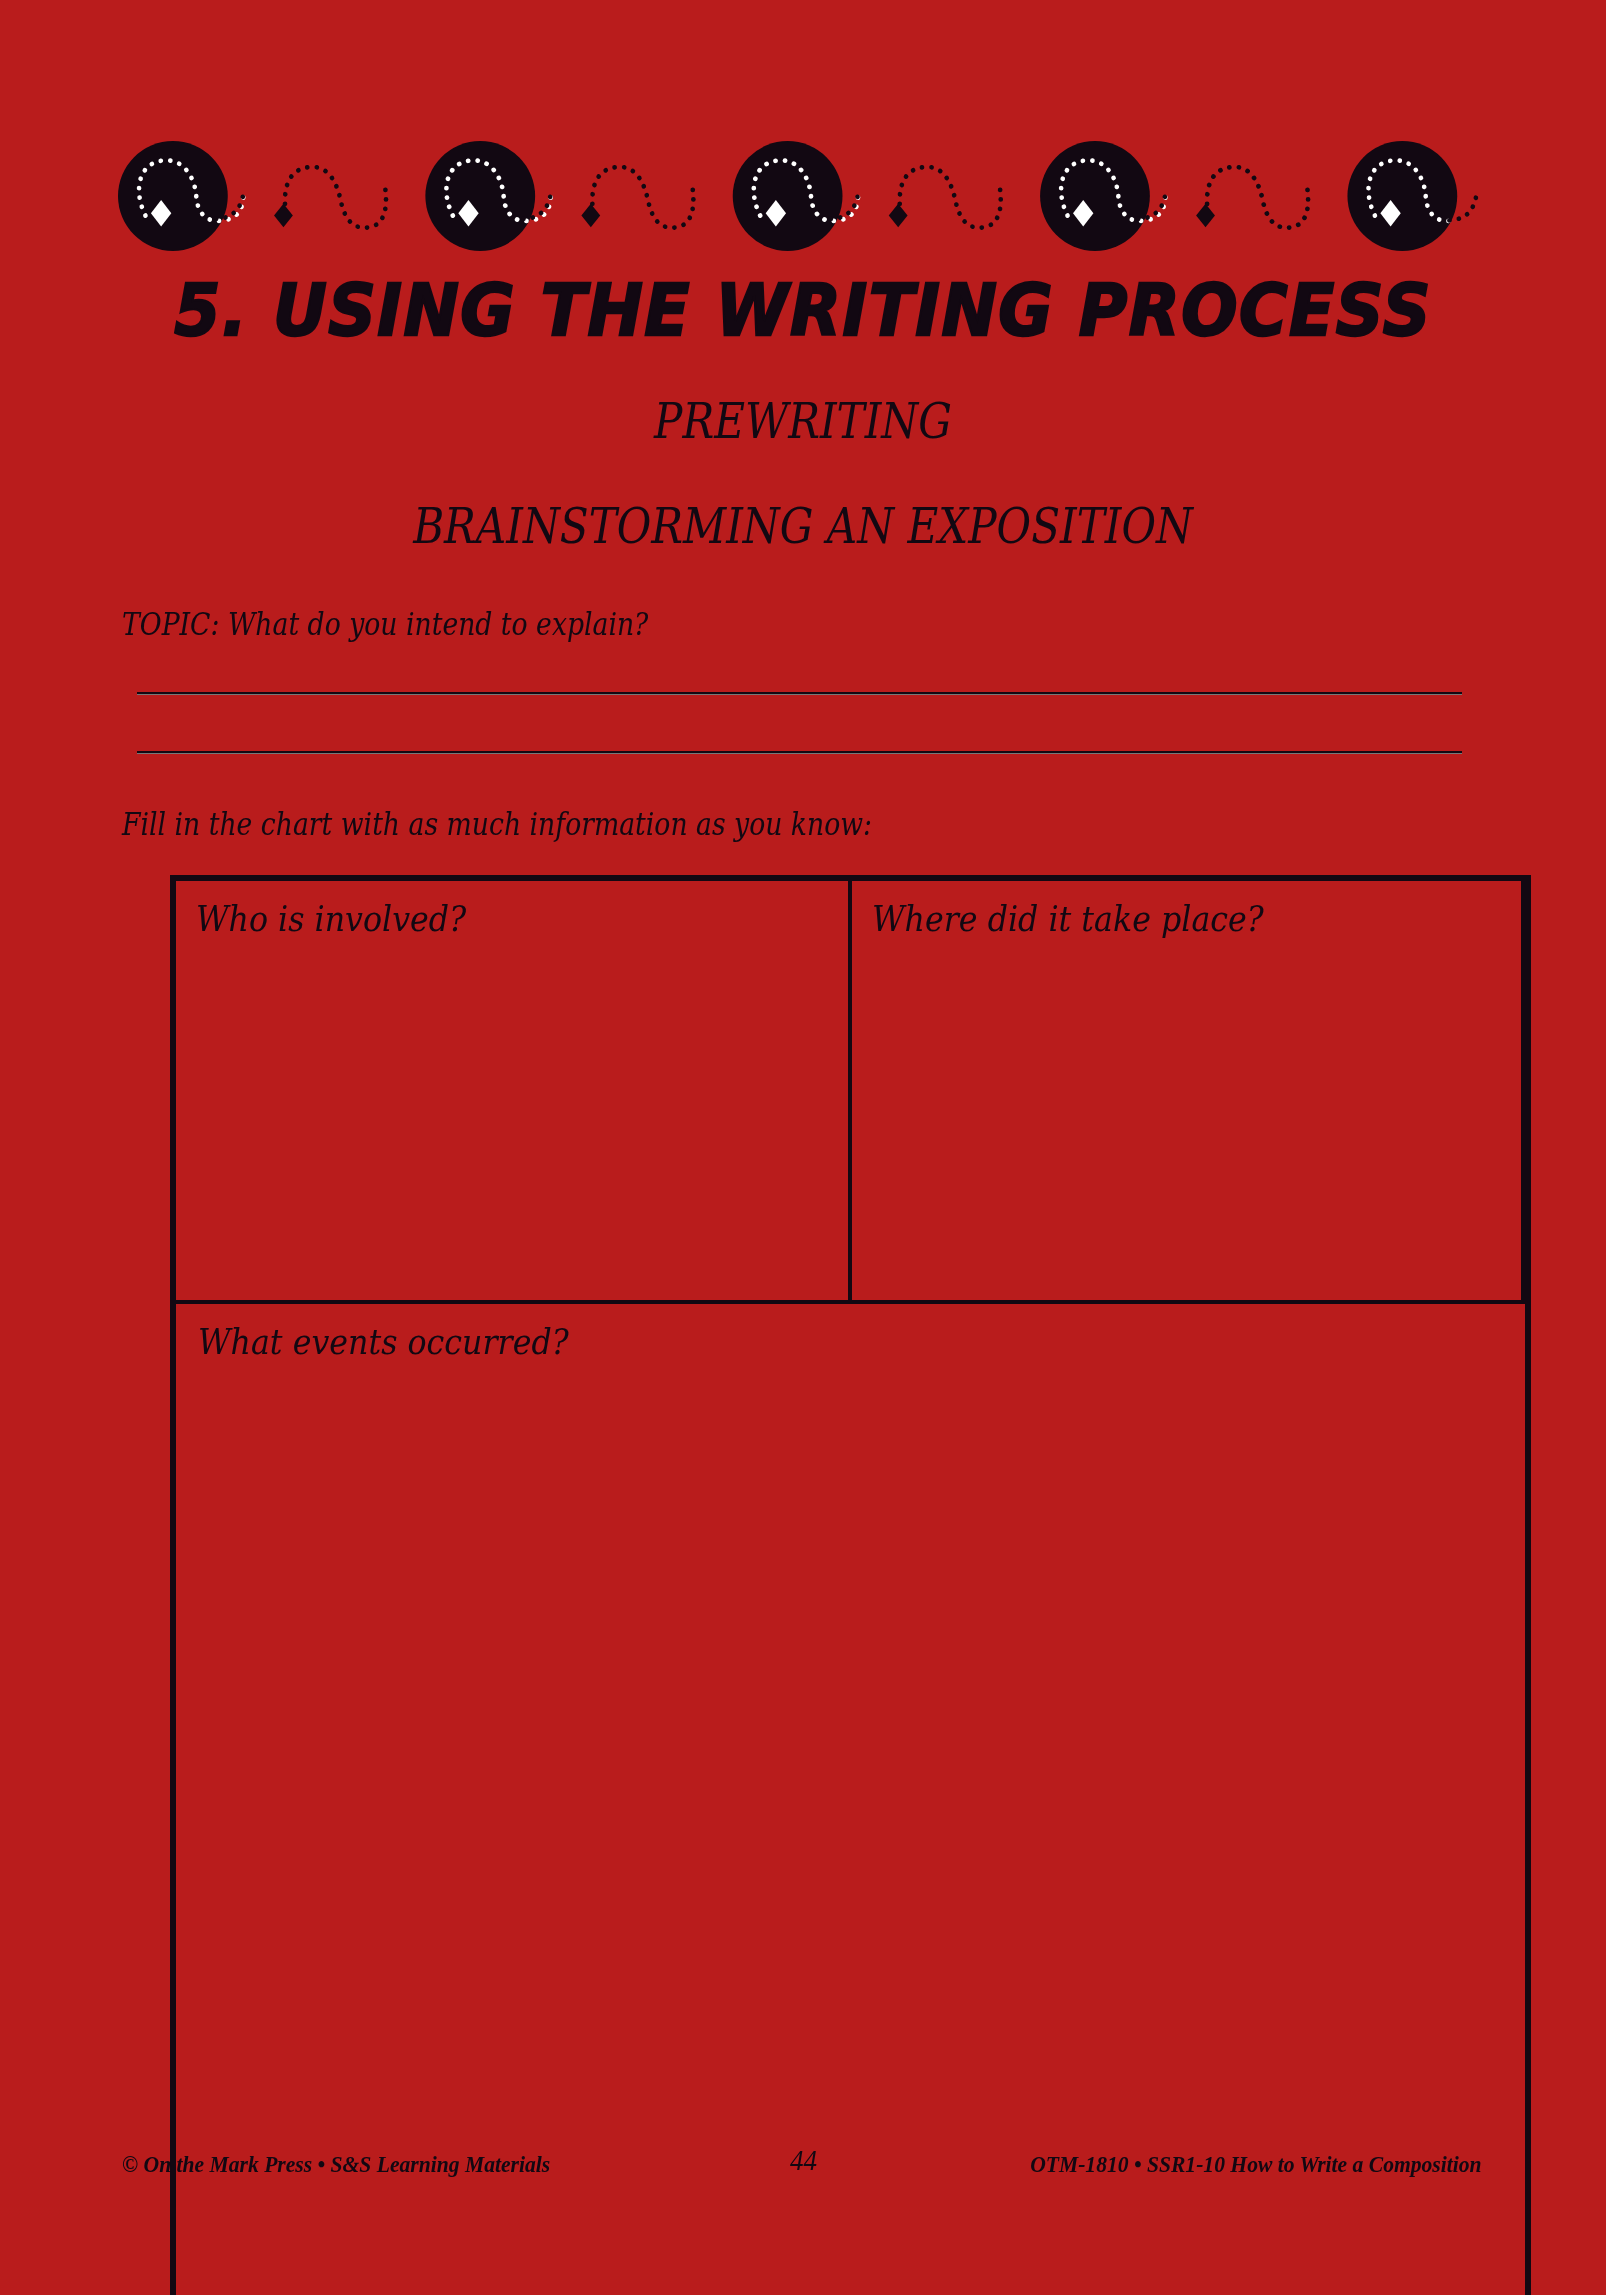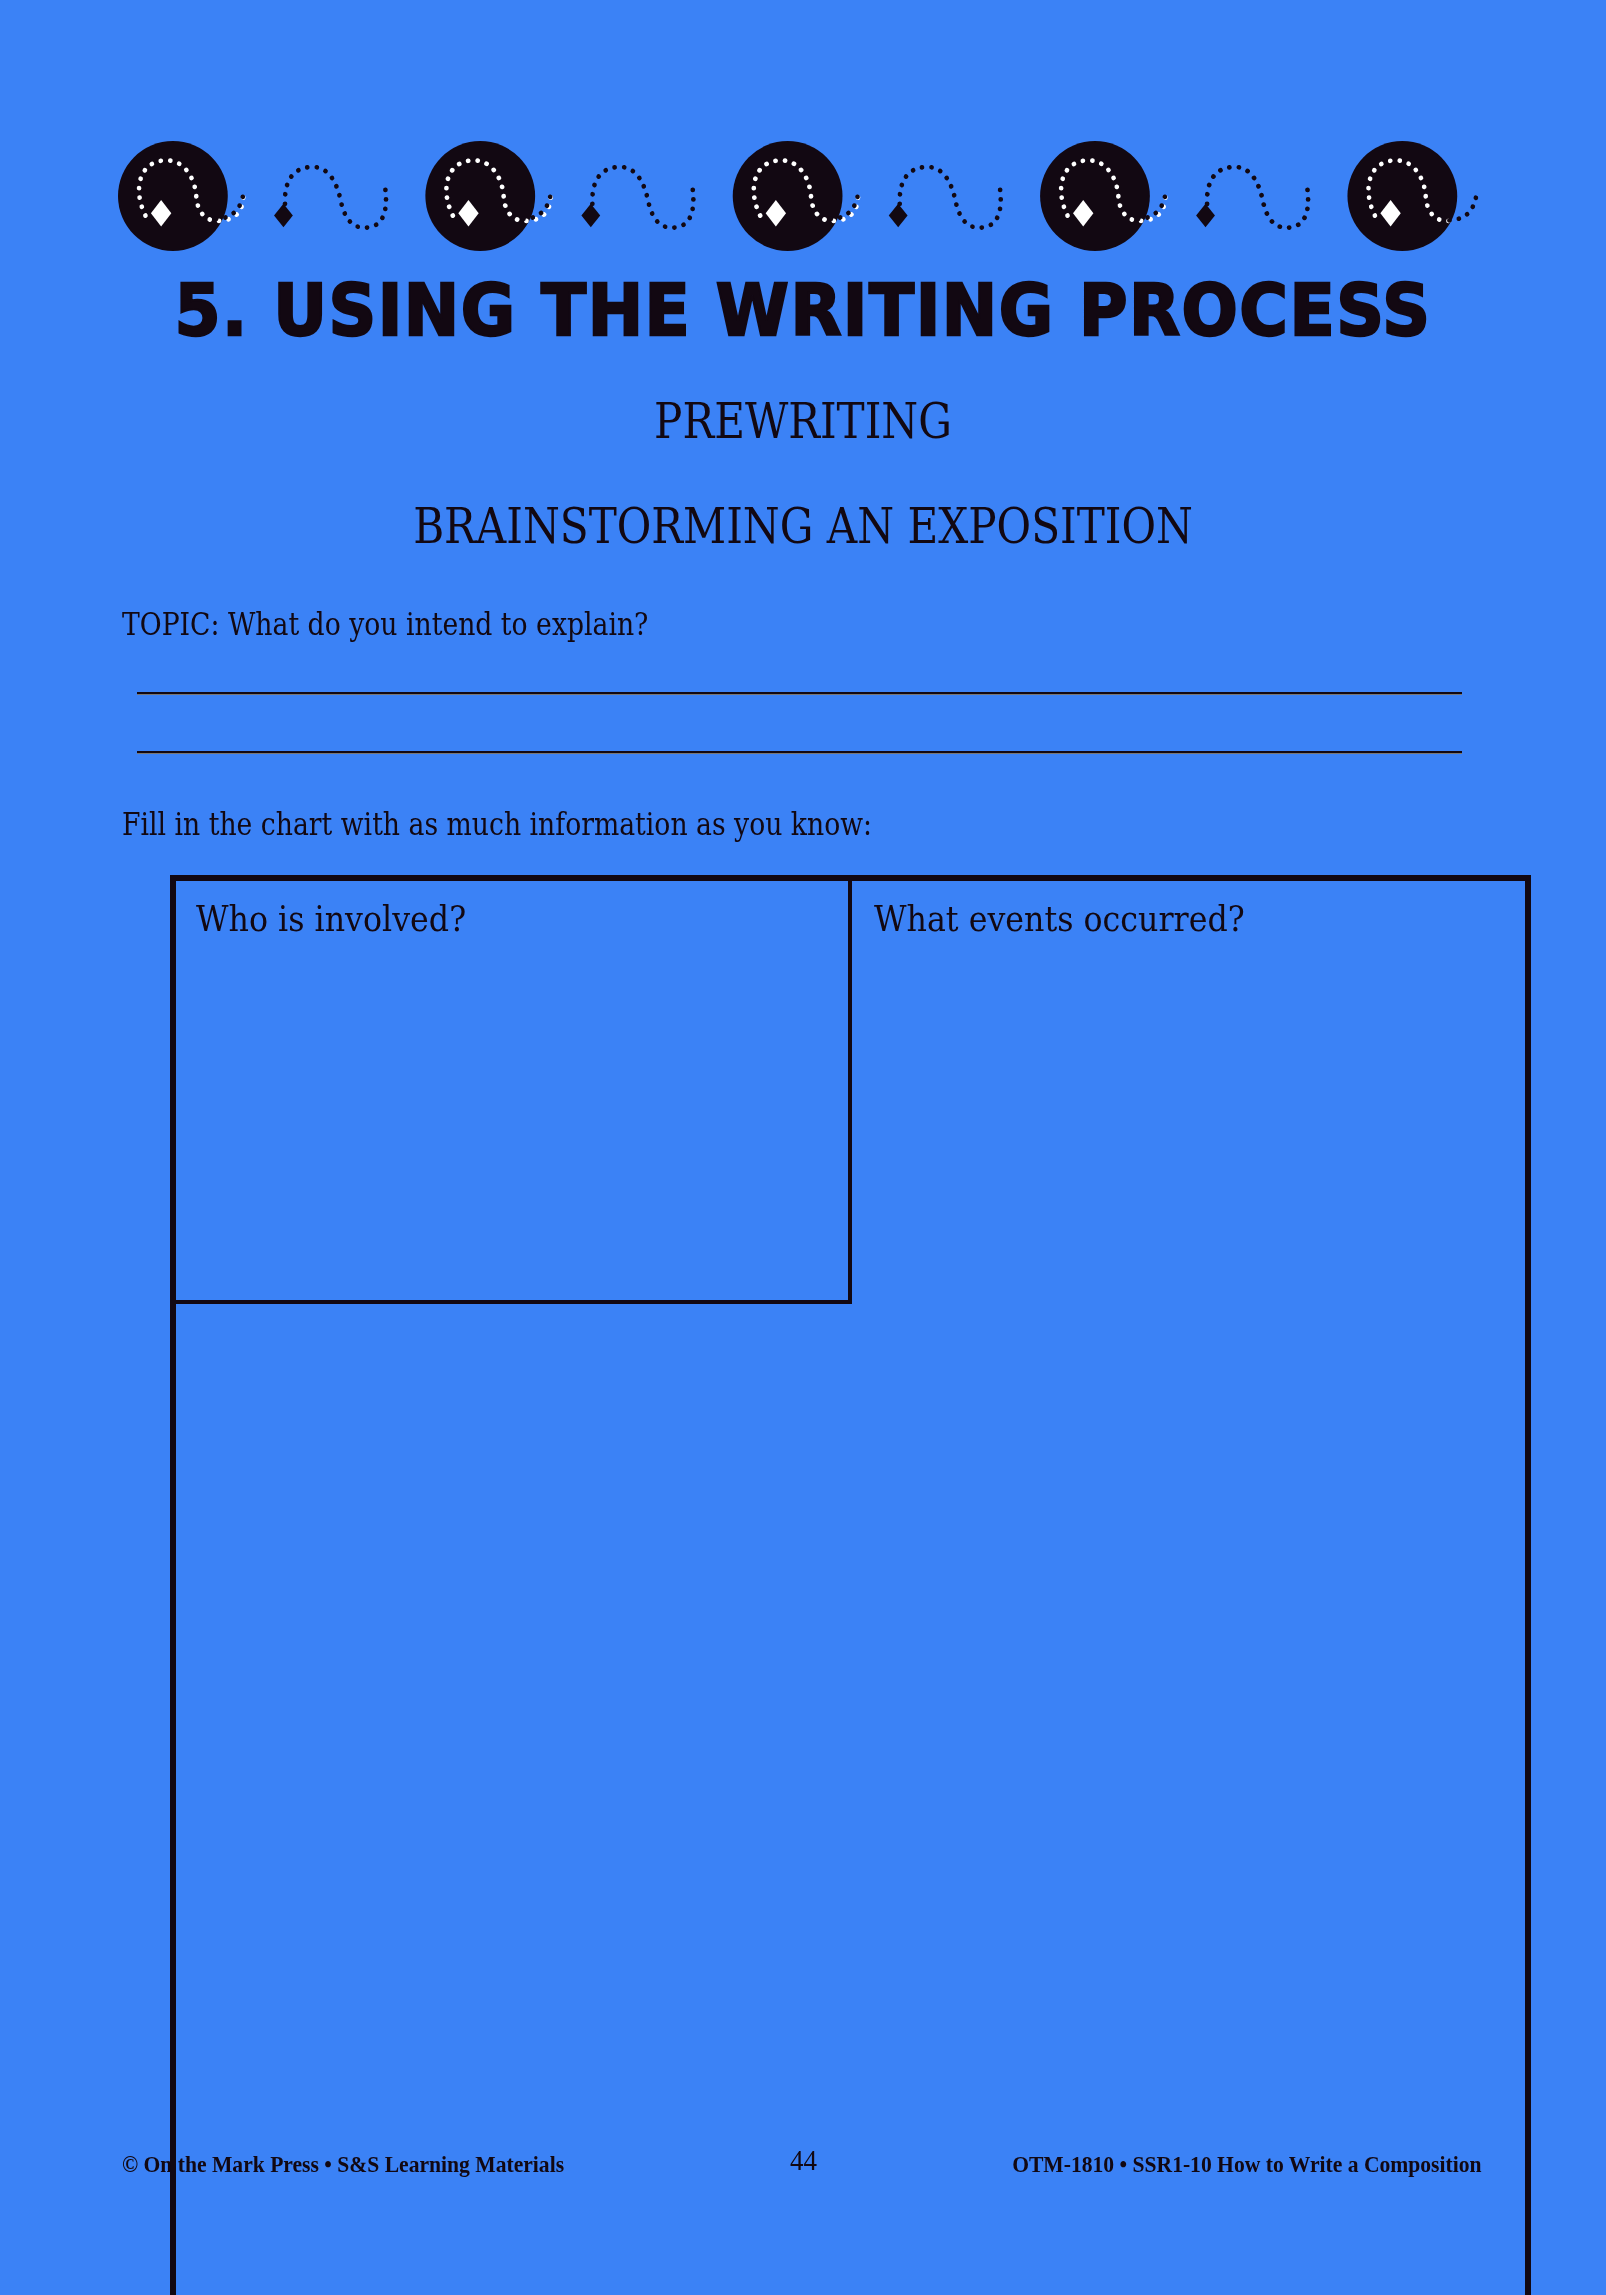--- a/index.html
+++ b/index.html
@@ -1,17 +1,17 @@
 <!DOCTYPE html>
 <html style="font-size:12.5px"><head>
 <meta charset="utf-8">
 <style>
   html, body { margin: 0; padding: 0; background: #ffffff; }
   body { width: 1606px; height: 2295px; position: relative; overflow: hidden; color: #120812; }
-  .page { position: absolute; left: 0; top: 0; width: 1606px; height: 2295px; background: #3b82f6; }
+  .page { position: absolute; left: 0; top: 0; width: 1606px; height: 2295px; background: #b91c1c; font-style: italic; }
 
   .deco-row { position: absolute; left: 118px; top: 137px; width: 1380px; height: 118px; }
   .deco-row svg { width: 100%; height: 100%; display: block; }
 
   .main-title {
     position: absolute; left: 0; width: 1606px; top: 267px; text-align: center;
     font-family: "DejaVu Sans", sans-serif; font-weight: 900; font-size: 72px;
     letter-spacing: 1.6px; transform: scaleX(0.92); transform-origin: center;
     -webkit-text-stroke: 2.4px #120812; color: #120812; line-height: 86px;
   }
@@ -98,20 +98,24 @@
   <div class="write-line line1"></div>
   <div class="write-line line2"></div>
 
   <div class="prompt fill-prompt">Fill in the chart with as much information as you know:</div>
 
   <div class="chart">
     <div class="cell left row1">
       <div class="cell-label">Who is involved?</div>
       <div class="answer-area"></div>
     </div>
+    <div class="cell left row2">
+      <div class="cell-label">Where did it take place?</div>
+      <div class="answer-area"></div>
+    </div>
     <div class="cell right row3">
       <div class="cell-label">What events occurred?</div>
       <div class="answer-area"></div>
     </div>
   </div>
 
   <div class="footer footer-left">© On the Mark Press • S&amp;S Learning Materials</div>
   <div class="footer footer-center">44</div>
   <div class="footer footer-right">OTM-1810 • SSR1-10 How to Write a Composition</div>
 

